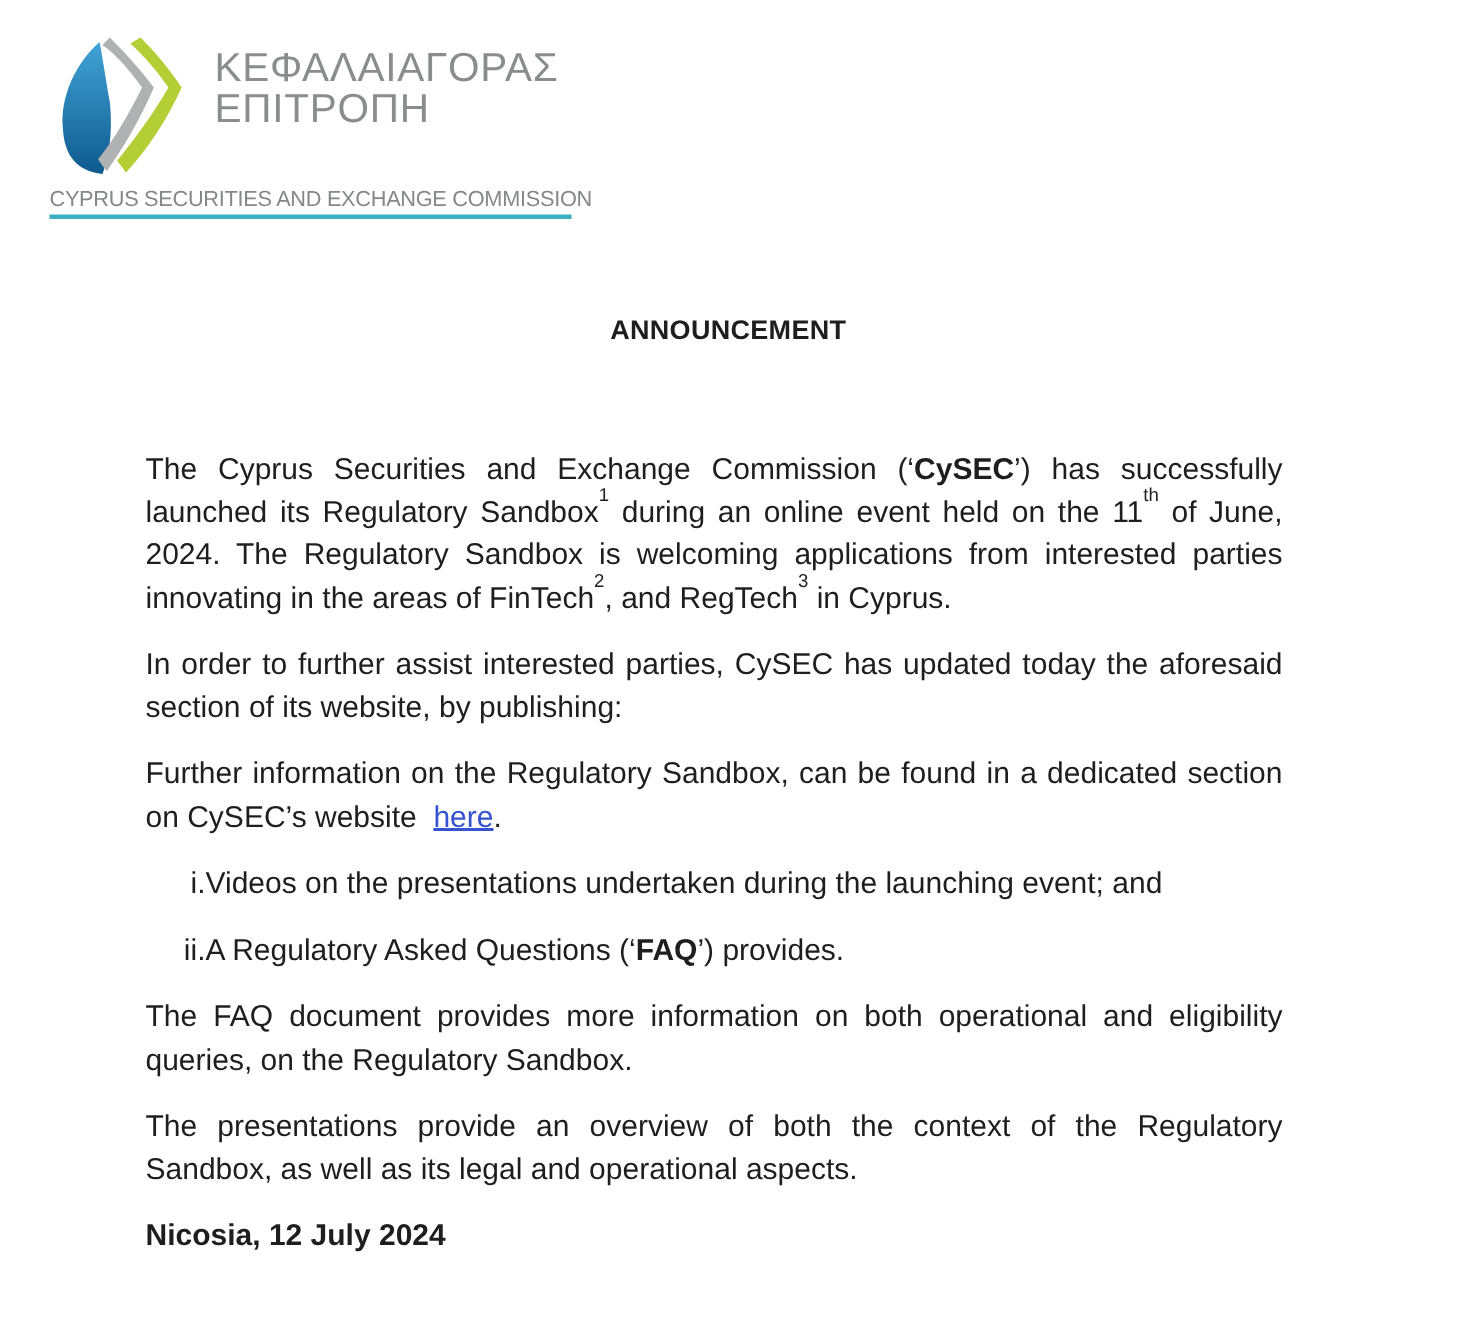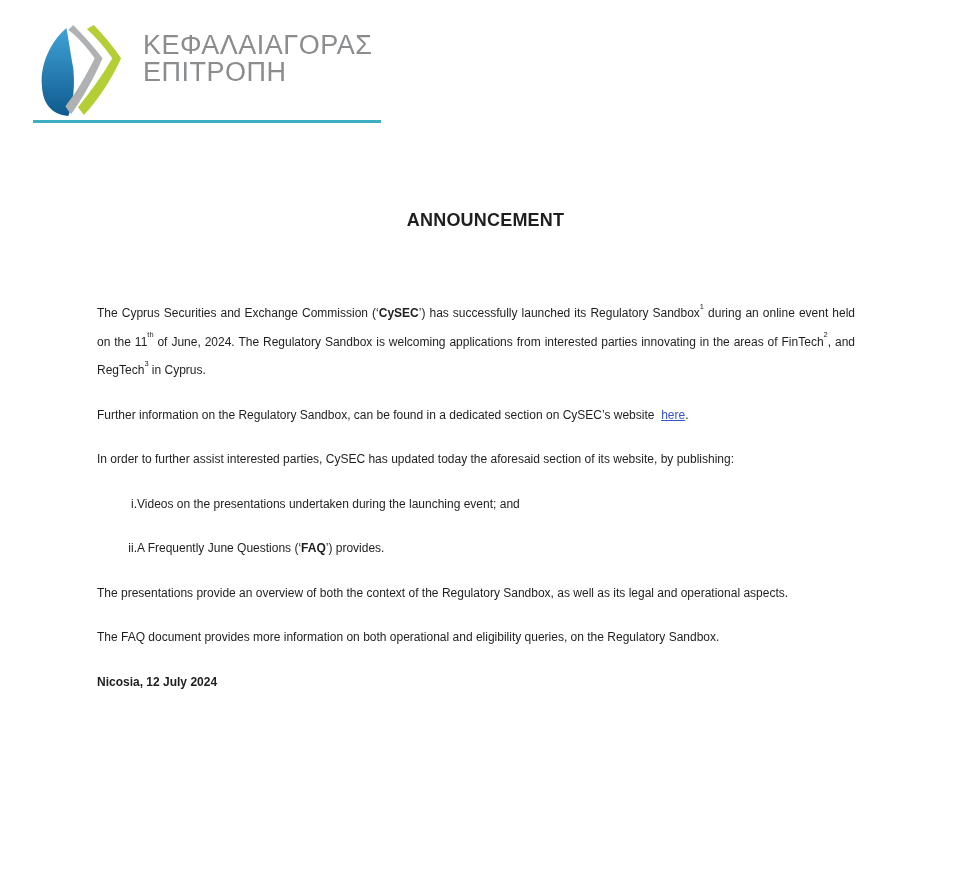--- a/index.html
+++ b/index.html
@@ -40,21 +40,21 @@
     background:var(--underline_cyan);
   }
   
   .title{
     position:absolute;left:0;top:210px;width:971px;
     text-align:center;font-weight:700;font-size:18px;letter-spacing:0.2px;
   }
   
   .content{
     position:absolute;left:97px;top:299px;width:758px;
-    font-size:12px;line-height:28.5px;
+    font-size:20px;line-height:28.5px;
   }
   .content p{
     margin:0 0 16px 0;
     text-align:justify;
     white-space:pre-wrap;
   }
   .content .li{
     display:flex;margin:0 0 16px 0;
   }
   .li-marker{flex:none;width:40px;text-align:right;}
@@ -86,37 +86,38 @@
           <path d="M29,3 C13,17 2,40 4,62 C5,80 13,91 31,93 C36,81 38,62 36,44 C33,27 31,13 29,3 Z" fill="url(#blueSail)"></path>
           <path d="M36,0 C46,10 57,22 66,34 C57,55 46,74 34,91 C32,89 30,86 28,83 C40,68 49,52 58,34 C50,23 41,12 31,5 Z" fill="var(--logo_gray,#AFB1B3)"></path>
           <path d="M57,0 C67,10 77,22 85,34 C75,56 62,76 47,92 C45,89 43,87 41,84 C53,69 65,53 76,34 C69,24 60,13 50,4 Z" fill="var(--logo_green,#B4CE35)"></path>
         </svg>
       </div>
       <div class="logo-greek">
         <div>ΚΕΦΑΛΑΙΑΓΟΡΑΣ</div>
         <div>ΕΠΙΤΡΟΠΗ</div>
       </div>
     </div>
+    <div class="tagline">CYPRUS SECURITIES AND EXCHANGE COMMISSION</div>
     <div class="tagline-underline"></div>
   </header>
 
   <div class="title">ANNOUNCEMENT</div>
 
   <main class="content">
     <p><span>The Cyprus Securities and Exchange Commission (‘</span><span class="bold">CySEC</span><span>’) has successfully launched its Regulatory Sandbox</span><sup>1</sup><span> during an online event held on the 11</span><sup>th</sup><span> of June, 2024. The Regulatory Sandbox is welcoming applications from interested parties innovating in the areas of FinTech</span><sup>2</sup><span>, and RegTech</span><sup>3</sup><span> in Cyprus.</span></p>
+    <p><span>In order to further assist interested parties, CySEC has updated today the aforesaid section of its website, by publishing:</span></p>
     <p><span>Further information on the Regulatory Sandbox, can be found in a dedicated section on CySEC’s website&nbsp; </span><a class="link" href="#">here</a><span>.</span></p>
-    <p><span>In order to further assist interested parties, CySEC has updated today the aforesaid section of its website, by publishing:</span></p>
 
     <div class="li">
       <span class="li-marker">i.</span>
       <span class="li-text"><span>Videos on the presentations undertaken during the launching event; and</span></span>
     </div>
     <div class="li">
       <span class="li-marker">ii.</span>
-      <span class="li-text"><span>A Frequently June Questions (‘</span><span class="bold">FAQ</span><span>’) provides.</span></span>
+      <span class="li-text"><span>A Regulatory Asked Questions (‘</span><span class="bold">FAQ</span><span>’) provides.</span></span>
     </div>
 
+    <p><span>The FAQ document provides more information on both operational and eligibility queries, on the Regulatory Sandbox.</span></p>
     <p><span>The presentations provide an overview of both the context of the Regulatory Sandbox, as well as its legal and operational aspects.</span></p>
-    <p><span>The FAQ document provides more information on both operational and eligibility queries, on the Regulatory Sandbox.</span></p>
     <p class="date-line">Nicosia, 12 July 2024</p>
   </main>
 
 </div>
 
 </body></html>

